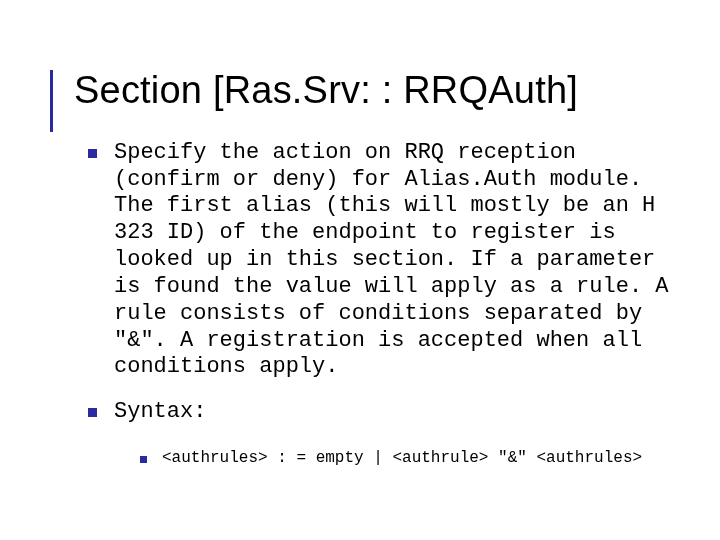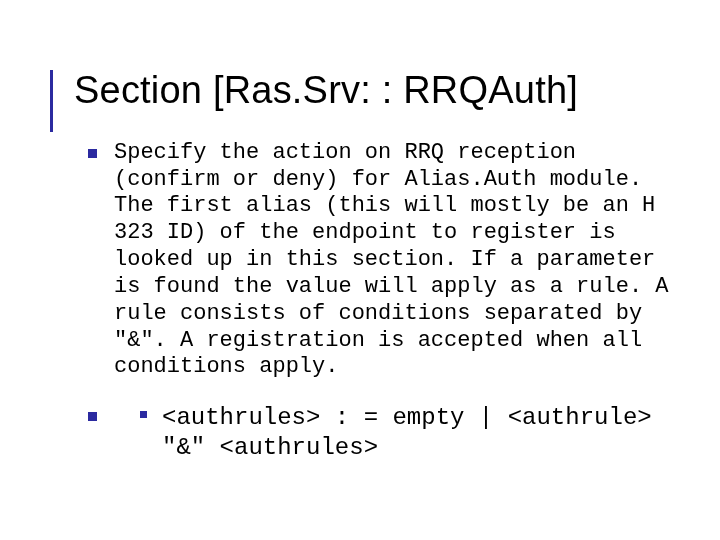--- a/index.html
+++ b/index.html
@@ -58,21 +58,21 @@
     background: #2b2aa0;
   }
   ul.level2 {
     list-style: none;
     margin: 6px 0 0 26px;
     padding: 0;
   }
   ul.level2 > li {
     position: relative;
     padding-left: 22px;
-    font-size: 24px;
+    font-size: 16px;
     line-height: 1.25;
     margin-top: 22px;
   }
   ul.level2 > li::before {
     content: "";
     position: absolute;
     left: 0;
     top: 8px;
     width: 7px;
     height: 7px;
@@ -84,20 +84,21 @@
 
 <div class="slide">
   <div class="accent-bar"></div>
   <h1 class="title">Section [Ras.Srv: : RRQAuth]</h1>
 
   <ul class="level1">
     <li>
       <span>Specify the action on RRQ reception (confirm or deny) for Alias.Auth module. The first alias (this will mostly be an H 323 ID) of the endpoint to register is looked up in this section. If a parameter is found the value will apply as a rule. A rule consists of conditions separated by "&amp;". A registration is accepted when all conditions apply.</span>
     </li>
     <li>
+      <span>Syntax:</span>
       <ul class="level2">
         <li>
           <span>&lt;authrules&gt; : =  empty  |  &lt;authrule&gt; "&amp;" &lt;authrules&gt;</span>
         </li>
       </ul>
     </li>
   </ul>
 </div>
 
 </body></html>

